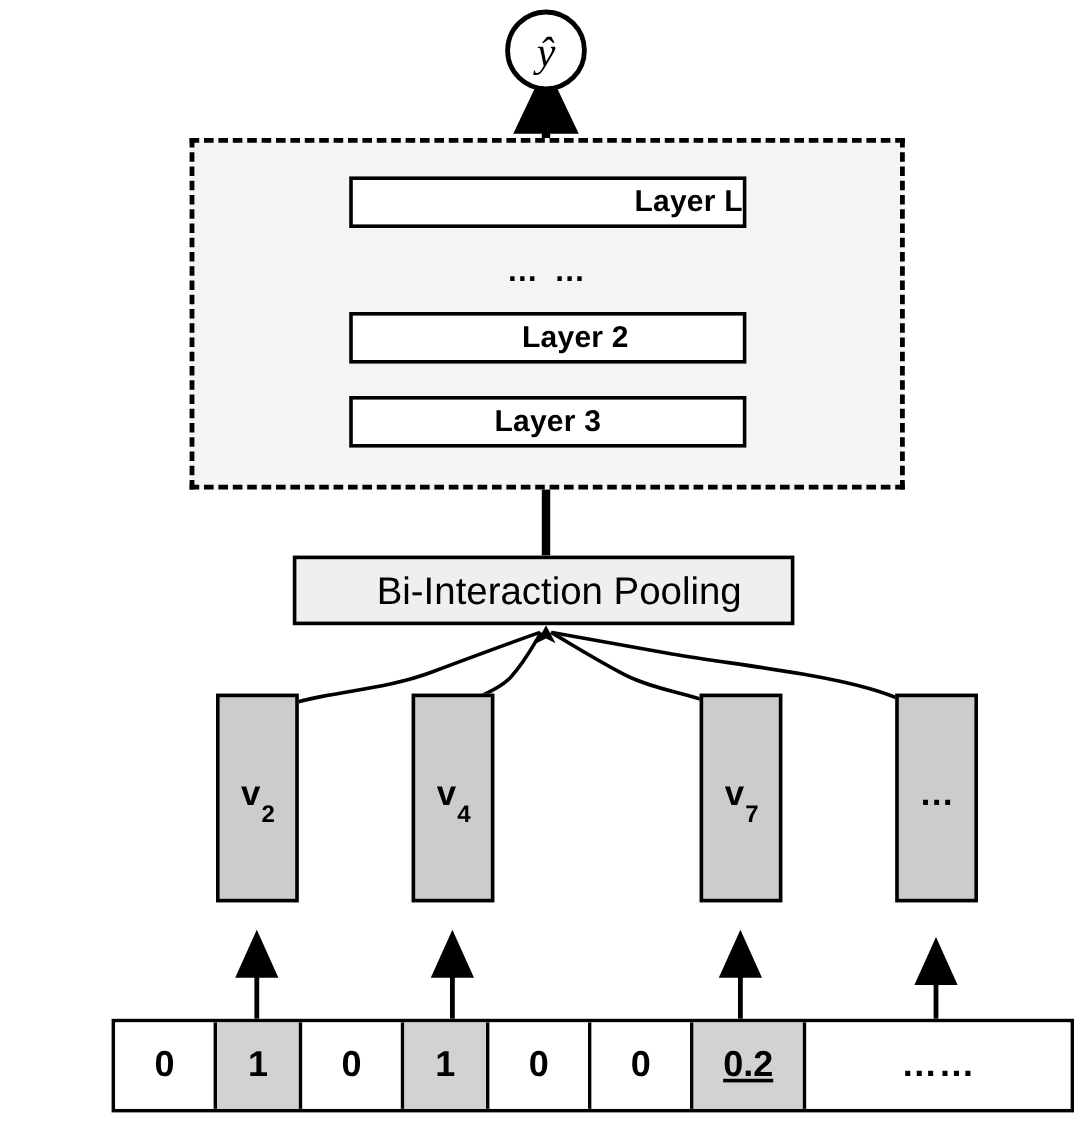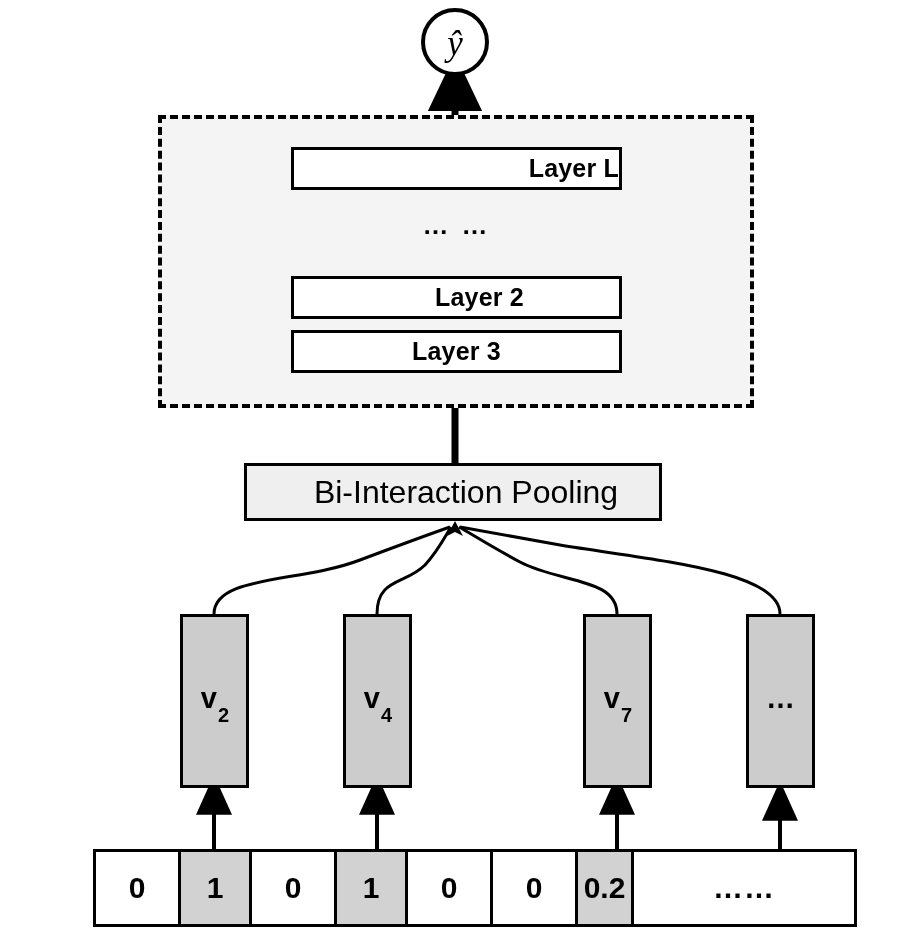--- a/index.html
+++ b/index.html
@@ -74,21 +74,21 @@
     box-sizing: border-box;
     display: flex;
     align-items: center;
     justify-content: center;
     font-weight: bold;
     font-size: 25px;
     color: #000000;
     letter-spacing: 0.2px;
   }
   .layer-L { top: 147px; justify-content: flex-end; }
-  .layer-2 { top: 276px; padding-left: 46px; }
+  .layer-2 { top: 260px; padding-left: 46px; }
   .layer-1 { top: 330px; }
 
   .layer-ellipsis {
     position: absolute;
     left: 291px;
     top: 208px;
     width: 331px;
     height: 34px;
     display: flex;
     align-items: center;
@@ -113,21 +113,21 @@
     align-items: center;
     justify-content: center;
     font-size: 32px;
     color: #000000;
     padding-left: 26px;
   }
 
   
   .vec-box {
     position: absolute;
-    top: 614px;
+    top: 578px;
     width: 69px;
     height: 174px;
     border: 3px solid #000000;
     background: #cccccc;
     box-sizing: border-box;
     display: flex;
     align-items: center;
     justify-content: center;
     font-weight: bold;
     font-size: 29px;
@@ -251,17 +251,17 @@
     <span><span>…</span><span class="sub"></span></span>
   </div>
 
   <div class="input-row" id="input-row">
       <div class="input-cell" style="width: 85px;">0</div>
       <div class="input-cell filled" style="width: 71px;">1</div>
       <div class="input-cell" style="width: 85px;">0</div>
       <div class="input-cell filled" style="width: 71px;">1</div>
       <div class="input-cell" style="width: 85px;">0</div>
       <div class="input-cell" style="width: 85px;">0</div>
-      <div class="input-cell filled" style="width: 56px;">0.2</div>
+      <div class="input-cell filled" style="width: 94px; text-decoration: underline;">0.2</div>
       <div class="input-cell last dots" style="width: 220px;">……</div>
     </div>
 
 </div>
 
 </body></html>

